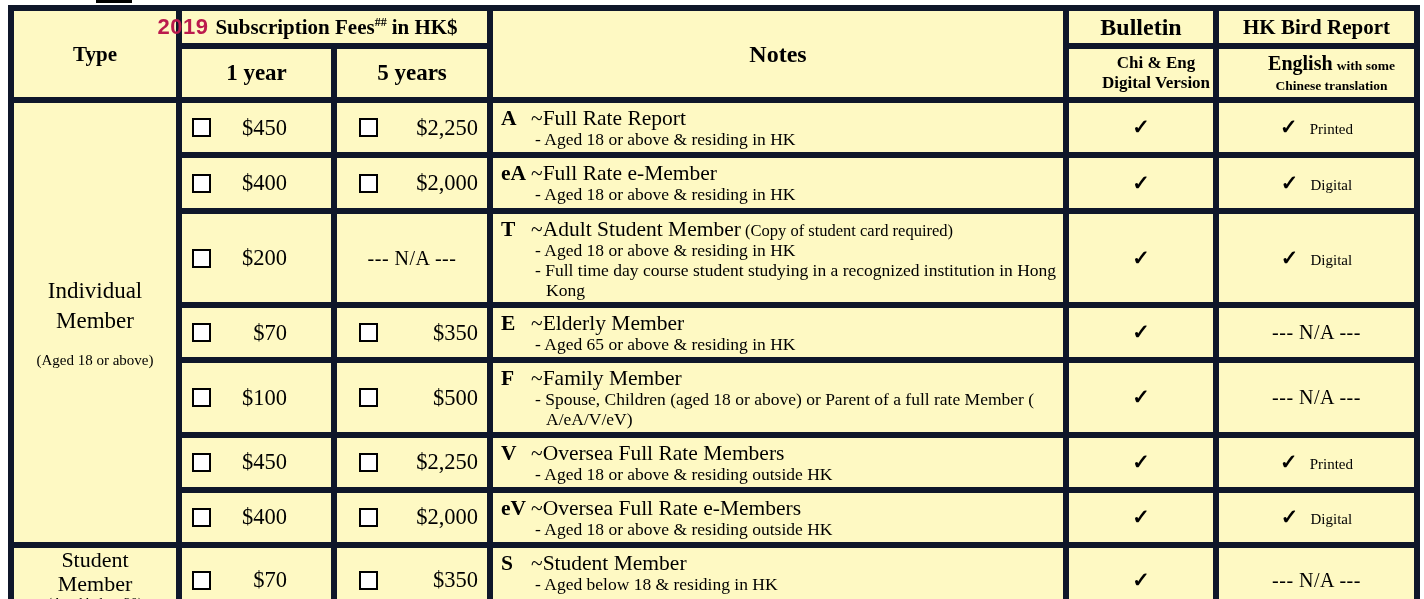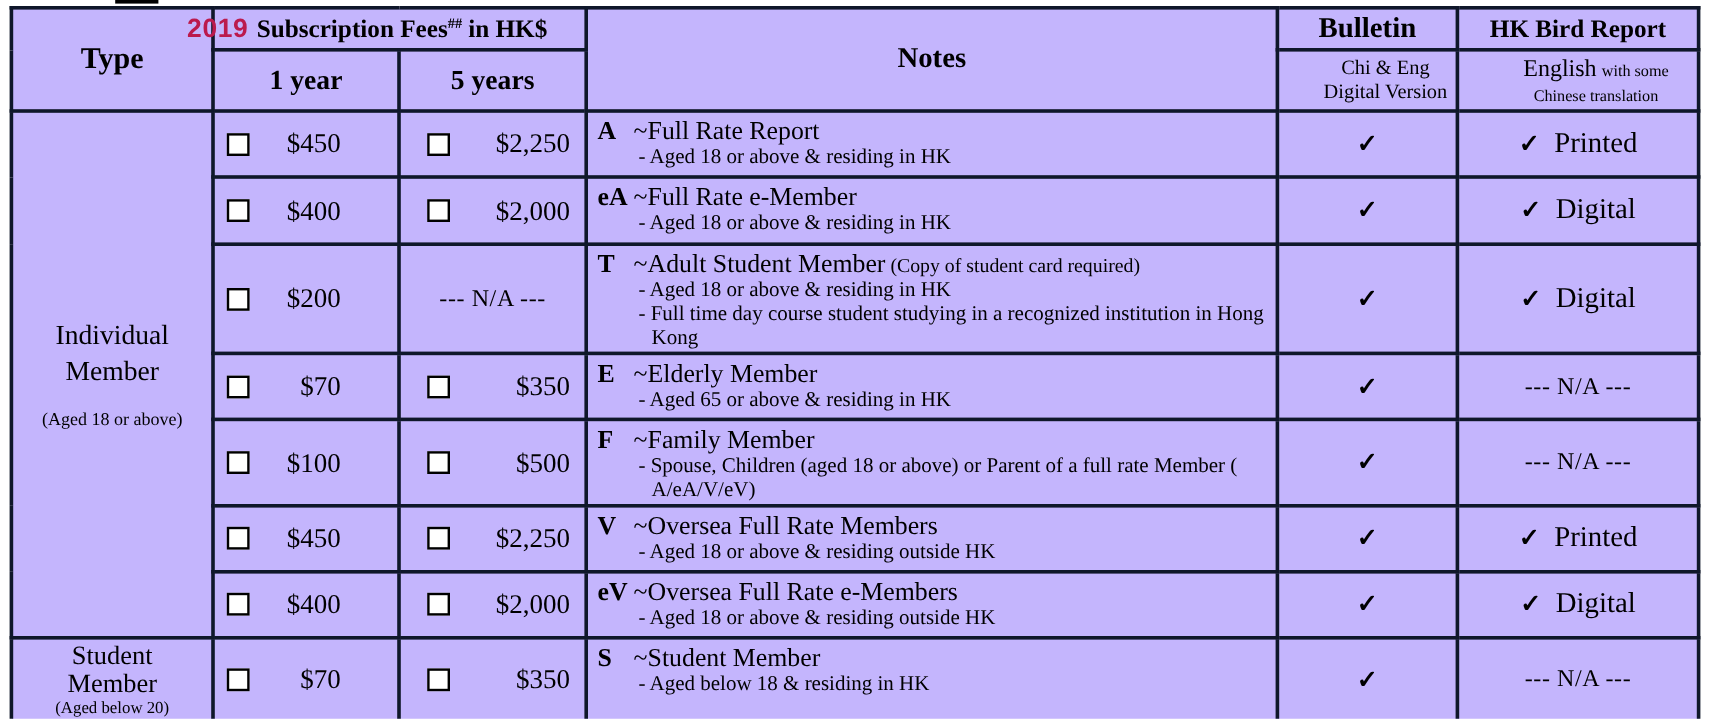--- a/index.html
+++ b/index.html
@@ -5,37 +5,37 @@
   html,body{margin:0;padding:0;}
   body{
     width:1424px;height:599px;overflow:hidden;background:#ffffff;color:#000;
     font-family:"Liberation Serif","DejaVu Serif",serif;
     position:relative;
   }
   .page{padding:5px 0 0 8px;}
   .artifact{position:absolute;left:96px;top:0;width:36px;height:3px;background:#000;}
 
   table{border-collapse:collapse;table-layout:fixed;width:1406px;}
-  th,td{border:3px solid #0f172a;padding:0;background:#c4b5fd;}
+  th,td{border:6px solid #0f172a;padding:0;background:#fef9c3;}
   thead th{font-weight:bold;vertical-align:middle;text-align:center;}
 
-  .type-h{font-size:25px;margin-left:40px;}
+  .type-h{font-size:21px;margin-left:40px;}
   .fees-h{font-size:21px;height:32px;white-space:nowrap;text-align:center;overflow:visible;}
   .fees-h .year{
     font-family:"Liberation Sans","DejaVu Sans",sans-serif;
     font-size:22px;font-weight:bold;letter-spacing:0.5px;
     display:inline-block;margin-left:-54px;margin-right:7px;
   }
   .fees-h sup{font-size:12px;line-height:0;}
   .fees-h .suffix{margin-left:5px;}
   .notes-h{font-size:24px;}
   .bulletin-h{font-size:24px;}
   .report-h{font-size:21px;}
   .sub-h{font-size:23px;height:48px;}
-  .sub-note{font-weight:normal;font-size:17px;line-height:1.2;padding-left:30px;}
+  .sub-note{font-weight:bold;font-size:17px;line-height:1.2;padding-left:30px;}
   .sub-note .eng{font-size:20px;}
   .sub-note .small{font-size:13.5px;}
 
   .type-cell{text-align:center;vertical-align:middle;}
   .type-name{font-size:23px;line-height:1.32;}
   .type-note{font-size:15px;margin-top:16px;}
   .type-cell.compact .type-name{font-size:22px;line-height:1.08;}
   .type-cell.compact .type-note{margin-top:1px;font-size:14px;}
 
   .fee-cell{vertical-align:middle;padding-left:10px;}
@@ -49,21 +49,21 @@
   .na-text{font-size:20px;letter-spacing:0.5px;white-space:nowrap;}
 
   .notes-cell{vertical-align:top;padding:1px 6px 2px 8px;}
   .note-title{font-size:21.5px;line-height:1.12;margin-top:2px;}
   .code{display:inline-block;width:30px;font-weight:bold;}
   .title-note{font-size:16.5px;}
   .detail{font-size:17.5px;line-height:1.13;padding-left:45px;text-indent:-11px;}
 
   .check-cell{text-align:center;vertical-align:middle;}
   .check{font-size:21px;font-weight:bold;}
-  .report-label{font-size:24px;margin-left:12px;}
+  .report-label{font-size:15px;margin-left:12px;}
 </style>
 </head>
 <body>
 
 <div class="artifact"></div>
 
 <div class="page">
   <table>
     <colgroup>
       <col style="width:168px">

